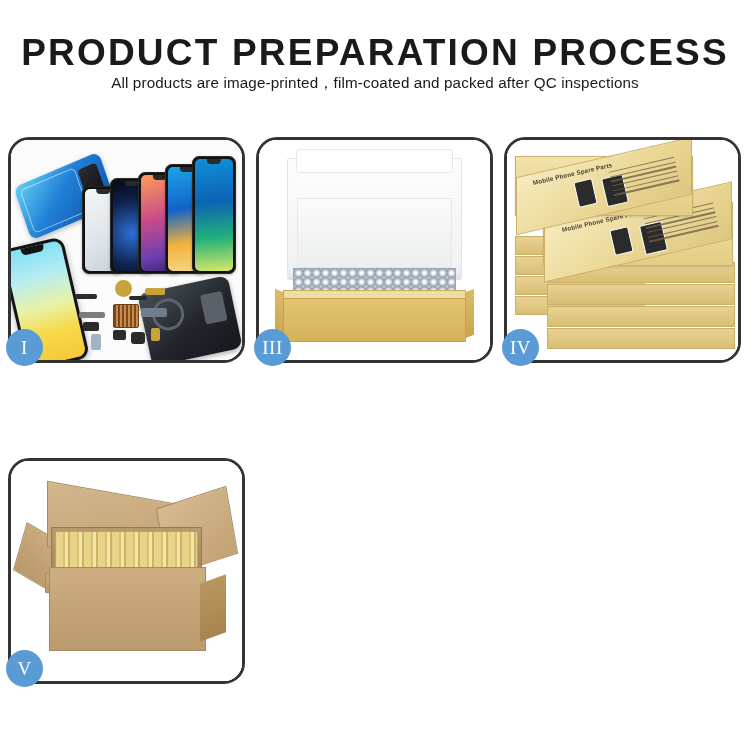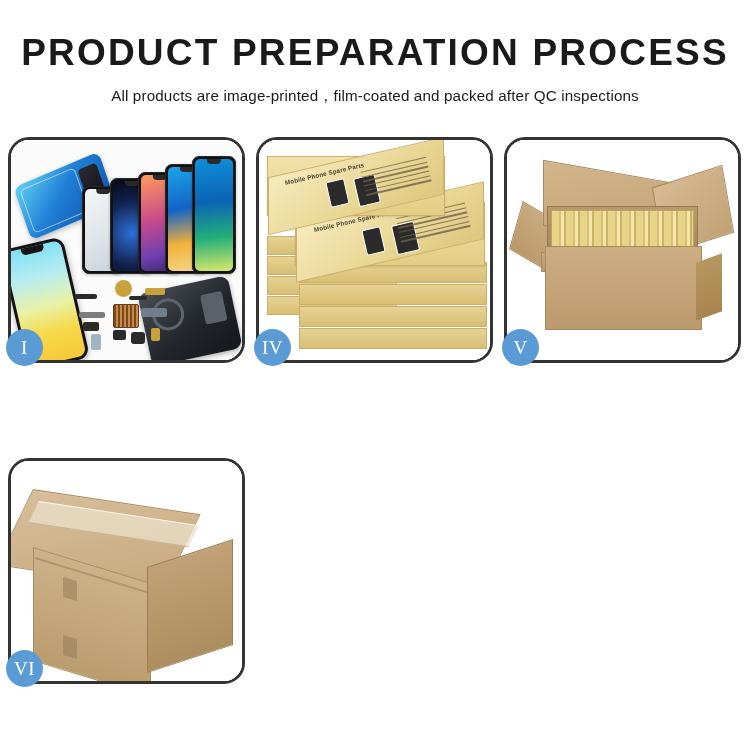--- a/index.html
+++ b/index.html
@@ -11,21 +11,21 @@
   .page{width:750px;height:750px;position:relative;}
 
   
   .header{padding-top:34px;text-align:center;}
   .title{
     font-size:37px;font-weight:700;letter-spacing:2.2px;
     color:#1a1a1a;line-height:1.05;white-space:nowrap;
     font-family:"Liberation Sans",sans-serif;
   }
   .subtitle{
-    margin-top:13px;font-size:15.2px;color:#1a1a1a;
+    font-size:15.2px;color:#1a1a1a;
     letter-spacing:.15px;white-space:nowrap;
   }
 
   
   .grid{
     position:absolute;left:8px;top:137px;
     width:734px;height:584px;
     display:grid;
     grid-template-columns:237px 237px 237px;
     grid-template-rows:226px 226px;
@@ -338,20 +338,34 @@
             <div class="pt dark" style="left:58px;top:58px;width:14px;height:12px;border-radius:3px;"></div>
             <div class="pt gold" style="left:78px;top:54px;width:9px;height:13px;"></div>
             <div class="pt dark" style="left:56px;top:22px;width:18px;height:4px;"></div>
           </div>
         </div>
       </div>
       <div class="badge">I</div>
     </div>
 
 
+    <div class="card">
+      <div class="card-clip">
+        <div class="p3">
+          <div class="lidback"></div>
+          <div class="foam"></div>
+          <div class="innerbub"></div>
+          <div class="kflap-l"></div>
+          <div class="kflap-r"></div>
+          <div class="kbox-lip"></div>
+          <div class="kbox-front"></div>
+        </div>
+      </div>
+      <div class="badge">III</div>
+    </div>
 
     <div class="card">
       <div class="card-clip">
         <div class="p4">
           <div class="stack">
 
             <div class="sedge" style="left:4px;width:128px;top:86px;height:17px;"></div>
             <div class="sedge" style="left:4px;width:128px;top:106px;height:17px;"></div>
             <div class="sedge" style="left:4px;width:128px;top:126px;height:17px;"></div>
             <div class="sedge" style="left:4px;width:128px;top:146px;height:17px;"></div>
@@ -406,29 +420,15 @@
           <div class="c5-inner"></div>
           <div class="c5-fill"></div>
           <div class="c5-flapFront"></div>
           <div class="c5-body"></div>
           <div class="c5-bodyR"></div>
         </div>
       </div>
       <div class="badge">V</div>
     </div>
 
-    <div class="card">
-      <div class="card-clip">
-        <div class="p6">
-          <div class="c6-top"></div>
-          <div class="c6-tape"></div>
-          <div class="c6-front"></div>
-          <div class="c6-side"></div>
-          <div class="c6-seam"></div>
-          <div class="c6-tab" style="left:52px;top:118px;transform:skewY(17deg);"></div>
-          <div class="c6-tab" style="left:52px;top:176px;transform:skewY(17deg);"></div>
-        </div>
-      </div>
-      <div class="badge">VI</div>
-    </div>
 
   </div>
 </div>
 
 </body></html>

